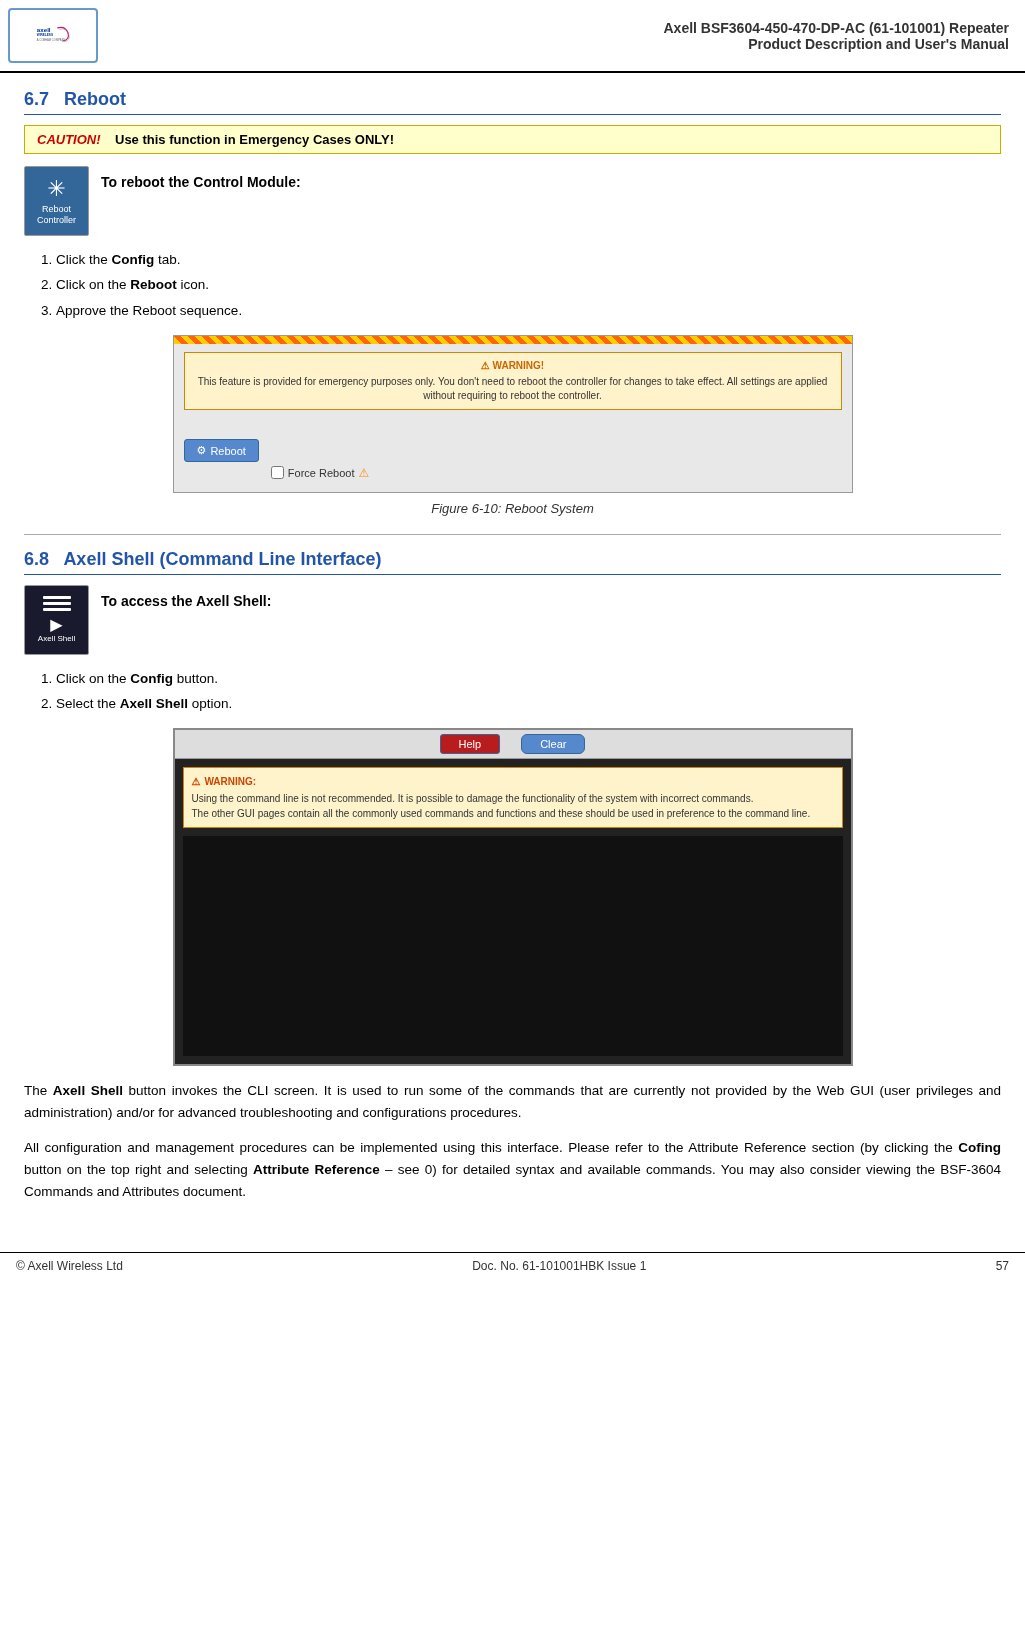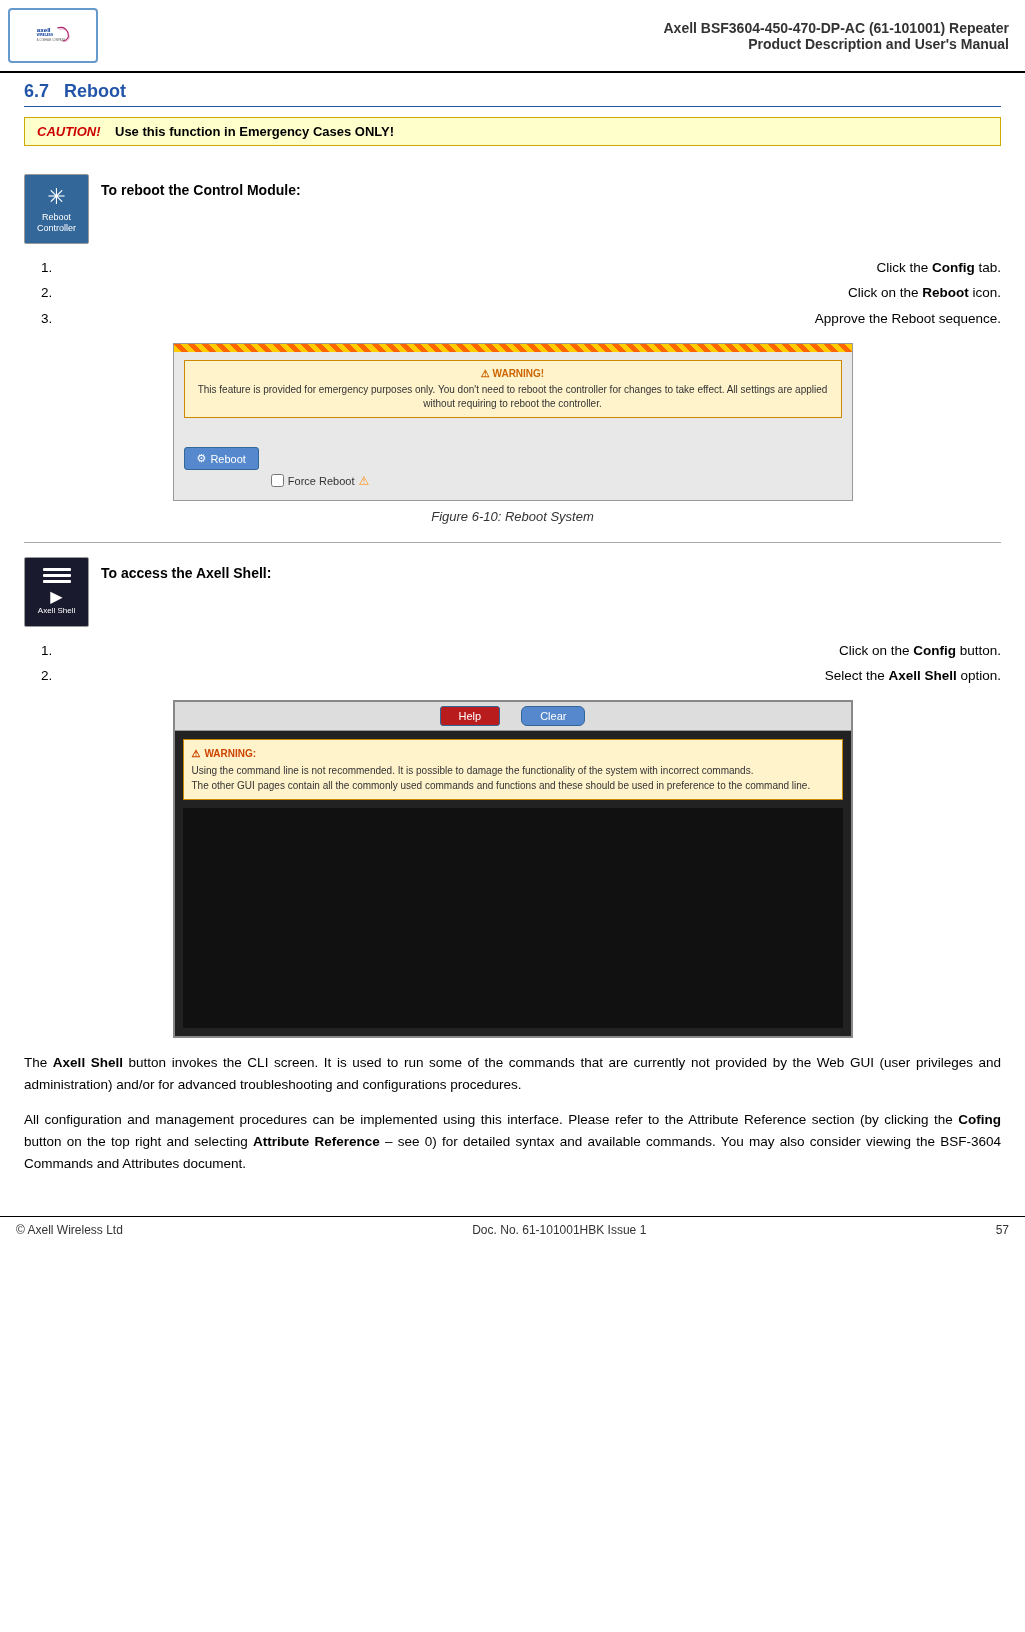--- a/index.html
+++ b/index.html
@@ -49,39 +49,39 @@
       color: #333;
     }
     .header-title-line2 {
       font-size: 14px;
       font-weight: bold;
       color: #333;
     }
 
     
     .main-content {
-      padding: 8px 24px;
+      padding: 16px 24px;
     }
 
     
     .section-heading {
       font-size: 18px;
       font-weight: bold;
       color: #2255aa;
       margin-bottom: 10px;
       border-bottom: 1px solid #2255aa;
       padding-bottom: 4px;
     }
 
     
     .caution-box {
       background: #ffffcc;
       border: 1px solid #ccaa00;
       padding: 6px 12px;
-      margin-bottom: 28px;
+      margin-bottom: 12px;
       font-size: 13px;
     }
     .caution-label {
       color: #cc0000;
       font-weight: bold;
       font-style: italic;
     }
 
     
     .icon-desc-block {
@@ -127,21 +127,20 @@
 
     
     .numbered-list {
       margin-left: 32px;
       margin-bottom: 14px;
     }
     .numbered-list li {
       margin-bottom: 5px;
       font-size: 13.5px;
       line-height: 1.5;
-      text-align: right;
     }
 
     
     .screenshot-container {
       margin: 10px auto 6px auto;
       width: 680px;
       border: 1px solid #999;
       background: #f0f0f0;
       padding: 0;
     }
@@ -423,20 +422,24 @@
           <span class="screenshot-warning-icon">⚠</span>
         </label>
       </div>
     </div>
   </div>
 
   <div class="figure-caption">Figure 6-10:  Reboot System</div>
 
   <hr class="section-divider">
 
+  <div class="section-heading">
+    <span>6.8</span>&nbsp;&nbsp;
+    <span>Axell Shell (Command Line Interface)</span>
+  </div>
 
   <div class="icon-desc-block">
     <div class="shell-icon-box">
       <div class="shell-icon-lines">
         <div class="shell-line"></div>
         <div class="shell-line"></div>
         <div class="shell-line"></div>
       </div>
       <span class="shell-arrow">▶</span>
       <span class="shell-label-text">Axell Shell</span>

